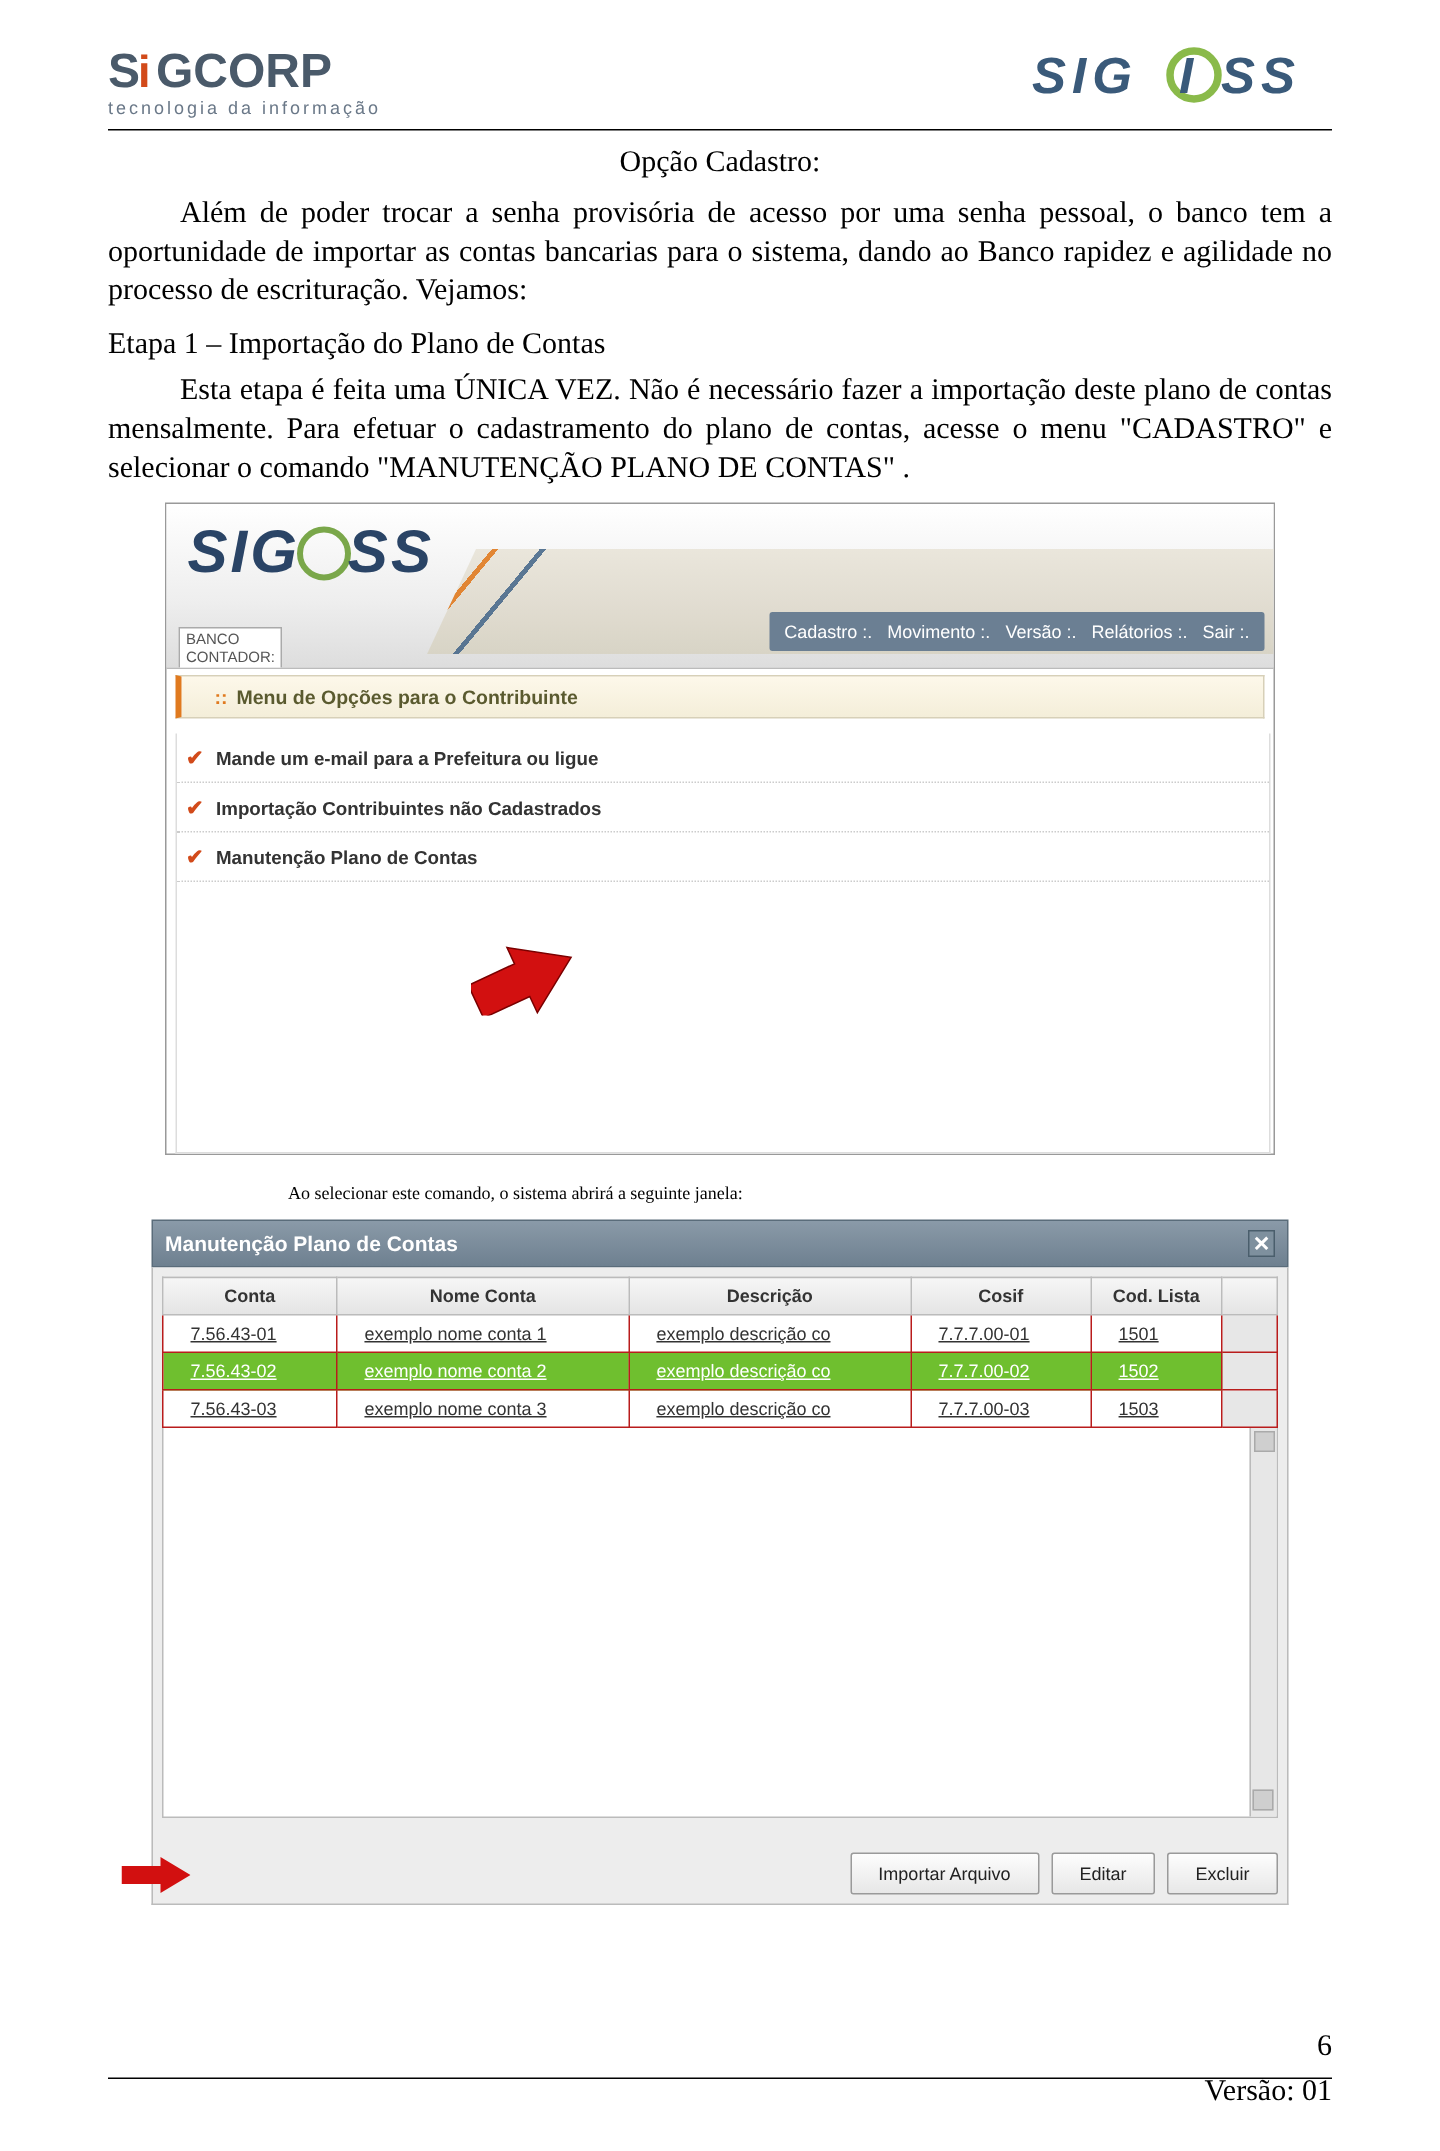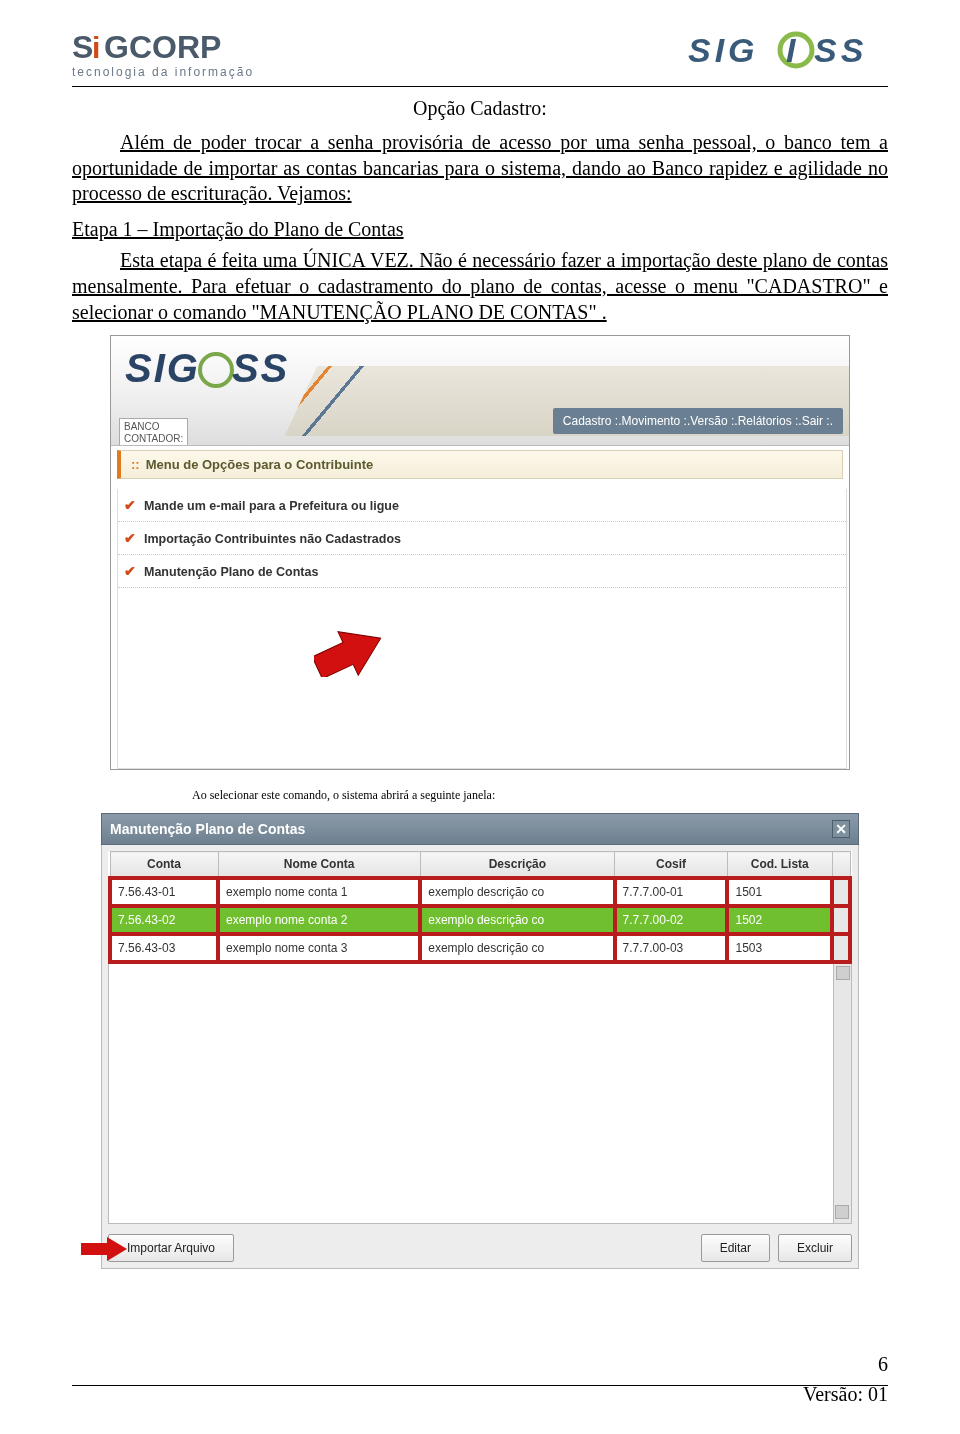--- a/index.html
+++ b/index.html
@@ -23,21 +23,20 @@
   .section-title {
     text-align: center;
     font-size: 20px;
     margin: 0 0 10px 0;
   }
   .body-text {
     font-size: 20px;
     text-align: justify;
     line-height: 1.28;
     margin-bottom: 10px;
-    text-decoration: underline;
   }
   .indent { text-indent: 48px; display:block; }
   .etapa { margin: 4px 0 6px 0; }
   .fig1 {
     margin: 10px auto 14px auto;
     width: 740px;
   }
   .fig1-frame {
     border: 1px solid #999;
     background: #fff;
@@ -59,37 +58,37 @@
                 linear-gradient(110deg, transparent 0 40px, #4a6a8a 40px 44px, transparent 44px 100%),
                 linear-gradient(180deg,#e9e5d9,#d8d3c4);
     transform: skewX(-25deg);
     opacity:.9;
   }
   .fig1-navbar {
     position:absolute; right:6px; top:72px;
     background:#6b7f93; color:#fff;
     font:12px Arial,sans-serif;
     padding:6px 10px; border-radius:2px;
-    display:flex; 
+    display:flex; gap:10px;
   }
   .fig1-navbar span { white-space:nowrap; }
   .fig1-info {
     position:absolute; left:8px; top:82px;
     font:10px Arial,sans-serif; color:#555;
     background:#fff; border:1px solid #aaa; padding:2px 4px;
     line-height:1.2;
   }
   .menu-bar {
     border: 1px solid #d7d0b8;
     border-left:4px solid #e07a1f;
     margin:4px 6px 0 6px;
     background: linear-gradient(#fdf8ea,#f4eed9);
     font: bold 13px Arial,sans-serif;
     color:#5a5a2f;
-    padding:6px 10px;
+    padding:6px 22px;
   }
   .menu-bar .dots { color:#e07a1f; margin-right:6px;}
   .menu-list { margin:10px 2px 0 6px; border:1px solid #ddd; border-top:none; background:#fff; height:280px; position:relative;}
   .menu-item {
     font: bold 12.5px Arial,sans-serif;
     color:#333;
     padding:10px 8px 8px 26px;
     border-bottom:1px dotted #ccc;
     position:relative;
   }
@@ -134,36 +133,37 @@
     position:relative;
   }
   .grid th {
     background: linear-gradient(#f6f6f6,#e4e4e4);
     border:1px solid #bbb;
     padding:5px 6px;
     font-weight:bold;
     color:#333;
   }
   .grid td {
-    border:4px solid #b91c1c;
-    padding:5px 6px;
+    border:1px solid #b91c1c;
+    padding:5px 18px;
     color:#333;
+    text-decoration:underline;
   }
   .grid tr.sel td {
     background:#6fbf2f; color:#fff;
   }
   .grid-spacer { height:260px; }
   .scroll-col {
     position:absolute; right:0; top:0; bottom:0; width:18px;
     background:#e7e7e7; border-left:1px solid #bbb;
   }
   .scroll-col .nub { width:14px;height:14px;margin:2px auto;background:#cfcfcf;border:1px solid #aaa;}
   .fig2-footer {
-    margin-top:10px;
-    display:flex; justify-content:space-between; align-items:center;
+    margin-top:23px;
+    display:flex; justify-content:flex-end; align-items:center;
     gap:8px;
   }
   .btn {
     font:12px Arial,sans-serif;
     background:linear-gradient(#fdfdfd,#e7e7e7);
     border:1px solid #9a9a9a;
     padding:6px 18px;
     border-radius:2px;
     color:#222;
   }

